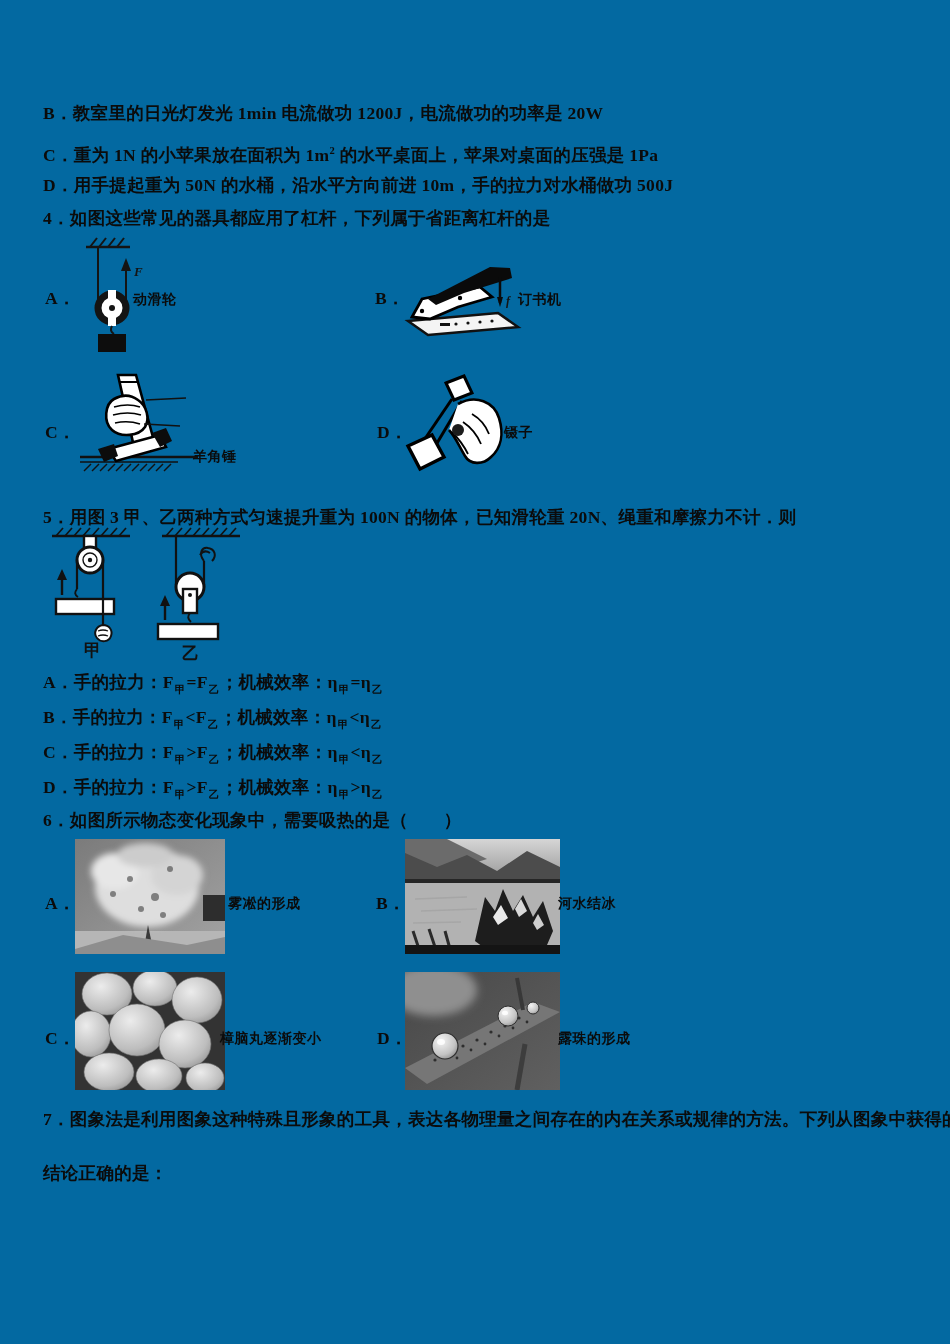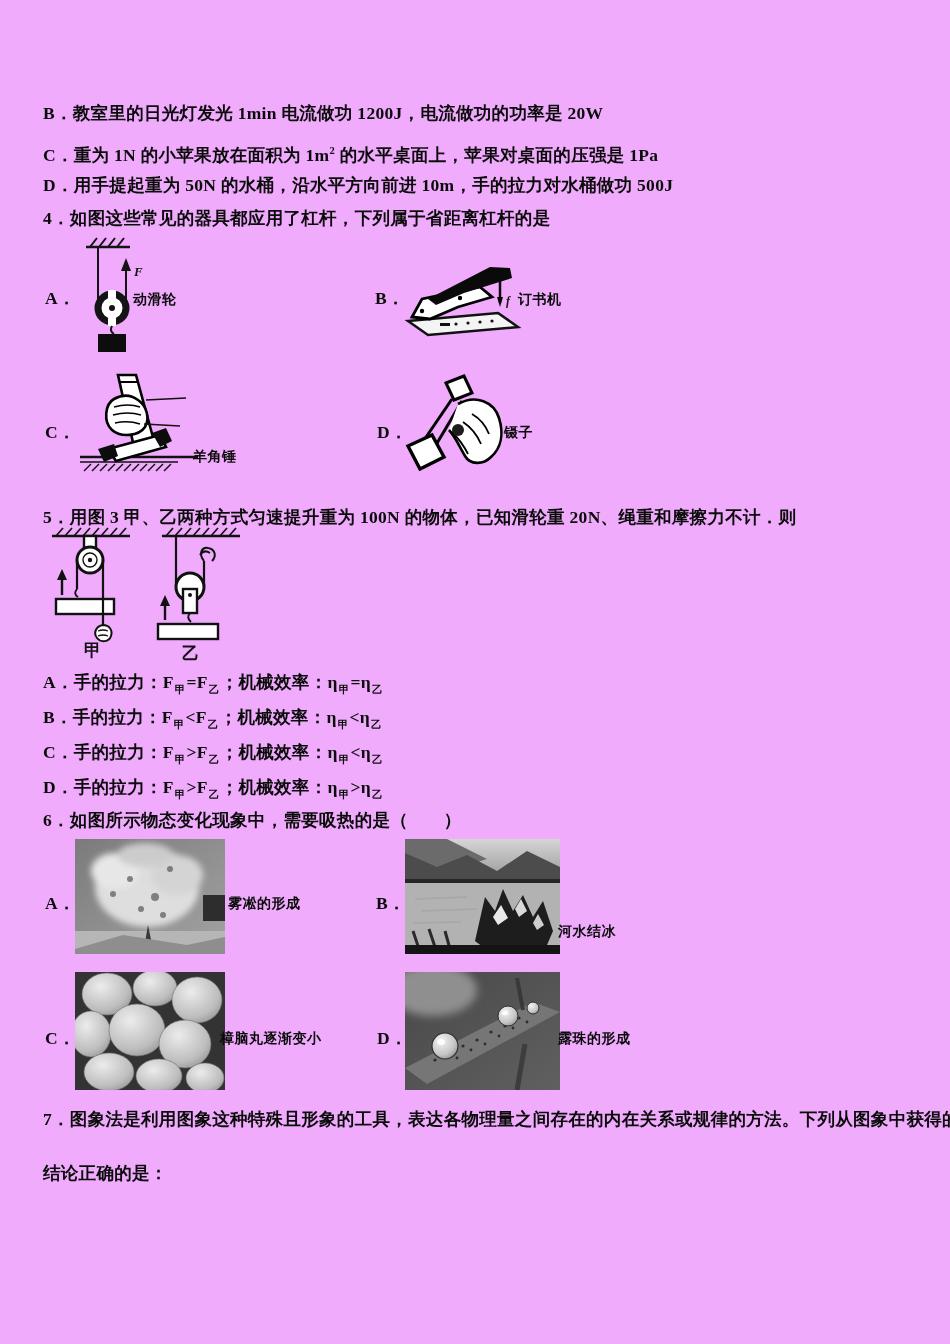--- a/index.html
+++ b/index.html
@@ -1,18 +1,18 @@
 <!DOCTYPE html>
 <html><head>
 <meta charset="utf-8">
 <style>
   * { margin:0; padding:0; box-sizing:border-box; }
   html,body { background:#ffffff; }
   .page {
-    position:relative; width:950px; height:1344px; background:#f0abfc;
+    position:relative; width:950px; height:1344px; background:#0369a1;
     font-family:"Liberation Serif","DejaVu Serif",serif;
     color:#0b0b0b; font-weight:700; overflow:hidden;
   }
   .tline { position:absolute; font-size:17.5px; line-height:23px; white-space:nowrap; letter-spacing:0.3px; }
   .lbl   { position:absolute; font-size:17.5px; line-height:23px; white-space:nowrap; }
   .cap   { position:absolute; font-size:14px; line-height:23px; white-space:nowrap; letter-spacing:0.5px; }
   .fig   { position:absolute; }
   sub.cn { font-size:10.5px; font-weight:700; margin:0 1px; }
   sup.un { font-size:10.5px; font-weight:700; }
   svg { display:block; }
@@ -249,21 +249,21 @@
       <path d="M110,70 l6,-10 6,12 -8,6 Z" fill="#d9d9d9"></path>
       <path d="M128,84 l5,-9 6,11 -7,5 Z" fill="#cfcfcf"></path>
       <g stroke="#2a2a2a" stroke-width="3">
           <line x1="8" y1="92" x2="14" y2="110"></line>
           <line x1="24" y1="90" x2="30" y2="108"></line>
           <line x1="40" y1="92" x2="45" y2="110"></line>
         </g>
       <rect y="106" width="155" height="9" fill="#141414"></rect>
     </svg>
   </div>
-  <div class="cap" style="left:558px; top:892px;margin-top:28px;">河水结冰</div>
+  <div class="cap" style="left:558px; top:892px;">河水结冰</div>
 
   <div class="lbl" style="left:45px; top:1027px;">C．</div>
   <div class="fig" style="left:75px; top:972px;">
     <svg width="150" height="118" viewBox="0 0 150 118">
       <defs>
         <radialGradient id="gBall" cx="0.38" cy="0.32" r="0.85">
             <stop offset="0" stop-color="#ececec"></stop>
             <stop offset="0.65" stop-color="#bdbdbd"></stop>
             <stop offset="1" stop-color="#878787"></stop>
           </radialGradient>

